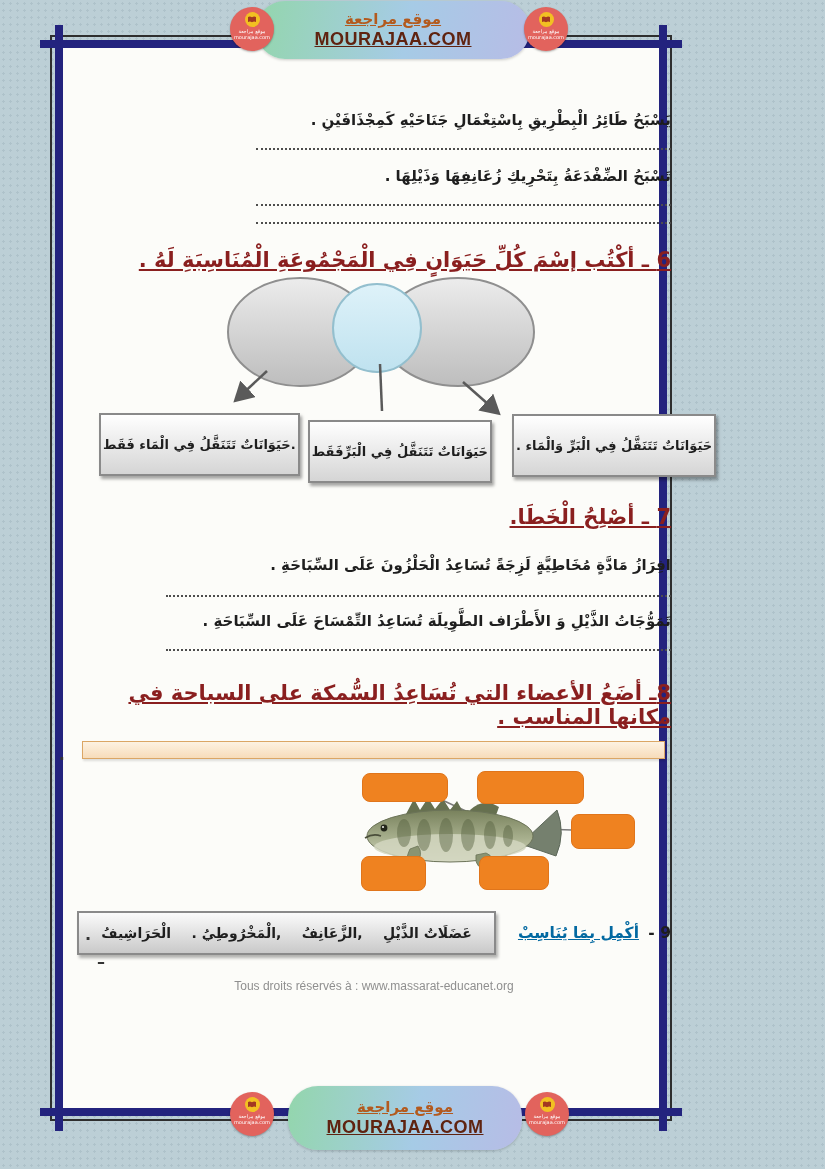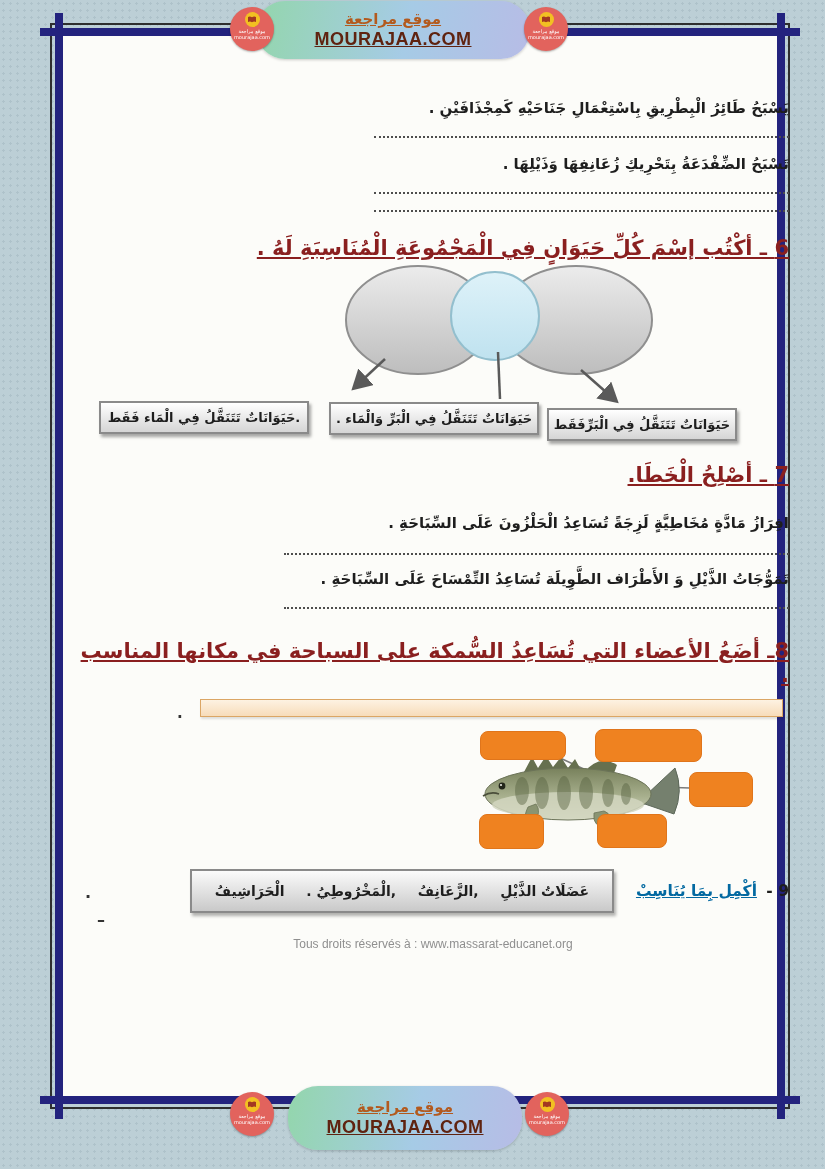--- a/index.html
+++ b/index.html
@@ -29,21 +29,21 @@
     display:flex;flex-direction:column;align-items:center;box-shadow:0 1px 2px rgba(0,0,0,.3);
   }
   .logo .badge{margin-top:5px;width:15px;height:15px;border-radius:50%;background:#f2c022;
     display:flex;align-items:center;justify-content:center;}
   .logo .t1{font-size:5px;color:#fff;margin-top:2px;line-height:1.1;white-space:nowrap;}
   .logo .t2{font-size:5px;color:#fff;line-height:1.1;white-space:nowrap;}
   .logo-tl{left:230px;top:7px;} .logo-tr{left:524px;top:7px;}
   .logo-bl{left:230px;top:1092px;} .logo-br{left:525px;top:1092px;}
 
   
-  .page-wrap{position:absolute;left:55px;top:28px;width:730px;height:1076px;}
+  .page-wrap{position:absolute;left:55px;top:40px;width:612px;height:1076px;}
   .page-bg{position:absolute;inset:0;background:#fcfcf9;border:8px solid #23237e;}
   .page-outline{position:absolute;inset:-5px;border:2px solid #2e2e2e;pointer-events:none;}
   .stub{position:absolute;background:#23237e;z-index:2;}
   .stub.tl-h{left:-15px;top:0;width:15px;height:8px;} .stub.tl-v{left:0;top:-15px;width:8px;height:15px;}
   .stub.tr-h{right:-15px;top:0;width:15px;height:8px;} .stub.tr-v{right:0;top:-15px;width:8px;height:15px;}
   .stub.bl-h{left:-15px;bottom:0;width:15px;height:8px;} .stub.bl-v{left:0;bottom:-15px;width:8px;height:15px;}
   .stub.br-h{right:-15px;bottom:0;width:15px;height:8px;} .stub.br-v{right:0;bottom:-15px;width:8px;height:15px;}
 
   
   .content{position:absolute;inset:8px;padding:60px 4px 0 14px;direction:rtl;text-align:right;
@@ -58,21 +58,21 @@
   .bank6{width:553px;margin:46px 61px 0 0;box-sizing:border-box;
     background:linear-gradient(#f5f8e8,#e7eecf);border:1px solid #b4b896;border-radius:4px;
     padding:6px 10px;font-weight:700;font-size:15px;word-spacing:4px;
     box-shadow:1px 2px 2px rgba(0,0,0,.15);white-space:nowrap;}
 
   .venn{display:block;margin-top:4px;}
 
   .vlabels{display:flex;direction:ltr;padding-left:22px;margin-top:-4px;align-items:flex-start;}
   .vlabel{background:linear-gradient(180deg,#ffffff 0%,#d5d5d5 100%);border:2px solid #8a8a8a;
     box-shadow:2px 3px 3px rgba(0,0,0,.35);font-weight:700;font-size:13px;text-align:center;
-    padding:7px 2px;direction:rtl;white-space:nowrap;box-sizing:border-box;}
+    padding:22px 2px;direction:rtl;white-space:nowrap;box-sizing:border-box;}
   .vl-water{width:210px;transform:translateY(-1px);}
   .vl-both{width:210px;margin-left:20px;}
   .vl-land{width:190px;margin-left:8px;transform:translateY(6px);}
 
   .bank8{position:relative;width:583px;margin:12px 6px 0 0;box-sizing:border-box;
     background:linear-gradient(#fdf2e2,#f7dcba);border:1px solid #dba665;
     padding:8px 12px;font-weight:700;font-size:15px;word-spacing:6px;
     box-shadow:1px 2px 2px rgba(0,0,0,.12);white-space:nowrap;}
   .stray-ex8-dot{position:absolute;left:-24px;top:4px;font-weight:700;color:#333;}
 
@@ -167,22 +167,22 @@
       <ellipse cx="293" cy="56" rx="72" ry="54" fill="url(#gEll)" stroke="#8f8f8f" stroke-width="2"></ellipse>
       <ellipse cx="451" cy="56" rx="76" ry="54" fill="url(#gEll)" stroke="#8f8f8f" stroke-width="2"></ellipse>
       <circle cx="370" cy="52" r="44" fill="url(#gCir)" stroke="#93bfce" stroke-width="2"></circle>
       <line x1="260" y1="95" x2="230" y2="123" stroke="#5a5a5a" stroke-width="2.5" marker-end="url(#ah)"></line>
       <line x1="373" y1="88" x2="375" y2="135" stroke="#5a5a5a" stroke-width="2.5"></line>
       <line x1="456" y1="106" x2="490" y2="136" stroke="#5a5a5a" stroke-width="2.5" marker-end="url(#ah)"></line>
     </svg>
 
     <div class="vlabels">
       <div class="vlabel vl-water">.حَيَوَانَاتٌ تَتَنَقَّلُ فِي الْمَاء فَقَط</div>
+      <div class="vlabel vl-land">حَيَوَانَاتٌ تَتَنَقَّلُ فِي الْبَرِّفَقَط</div>
       <div class="vlabel vl-both">حَيَوَانَاتٌ تَتَنَقَّلُ فِي الْبَرِّ وَالْمَاء .</div>
-      <div class="vlabel vl-land">حَيَوَانَاتٌ تَتَنَقَّلُ فِي الْبَرِّفَقَط</div>
     </div>
 
     <div class="ex-title t7">7 ـ أصْلِحُ الْخَطَا.</div>
     <p class="sentence" style="margin-top:24px;">افِرَازُ مَادَّةٍ مُخَاطِيَّةٍ لَزِجَةً تُسَاعِدُ الْحَلْزُونَ عَلَى السِّبَاحَةِ .</p>
     <div class="dots wide" style="margin:16px 0 12px;"></div>
     <p class="sentence">تَمَوُّجَاتُ الذَّيْلِ وَ الأَطْرَاف الطَّوِيلَة تُسَاعِدُ التِّمْسَاحَ عَلَى السِّبَاحَةِ .</p>
     <div class="dots wide" style="margin:14px 0 0;"></div>
 
     <div class="ex-title t8">8ـ أضَعُ الأعضاء التي تُسَاعِدُ السُّمكة على السباحة في مكانها المناسب .</div>
     <div class="bank8">

